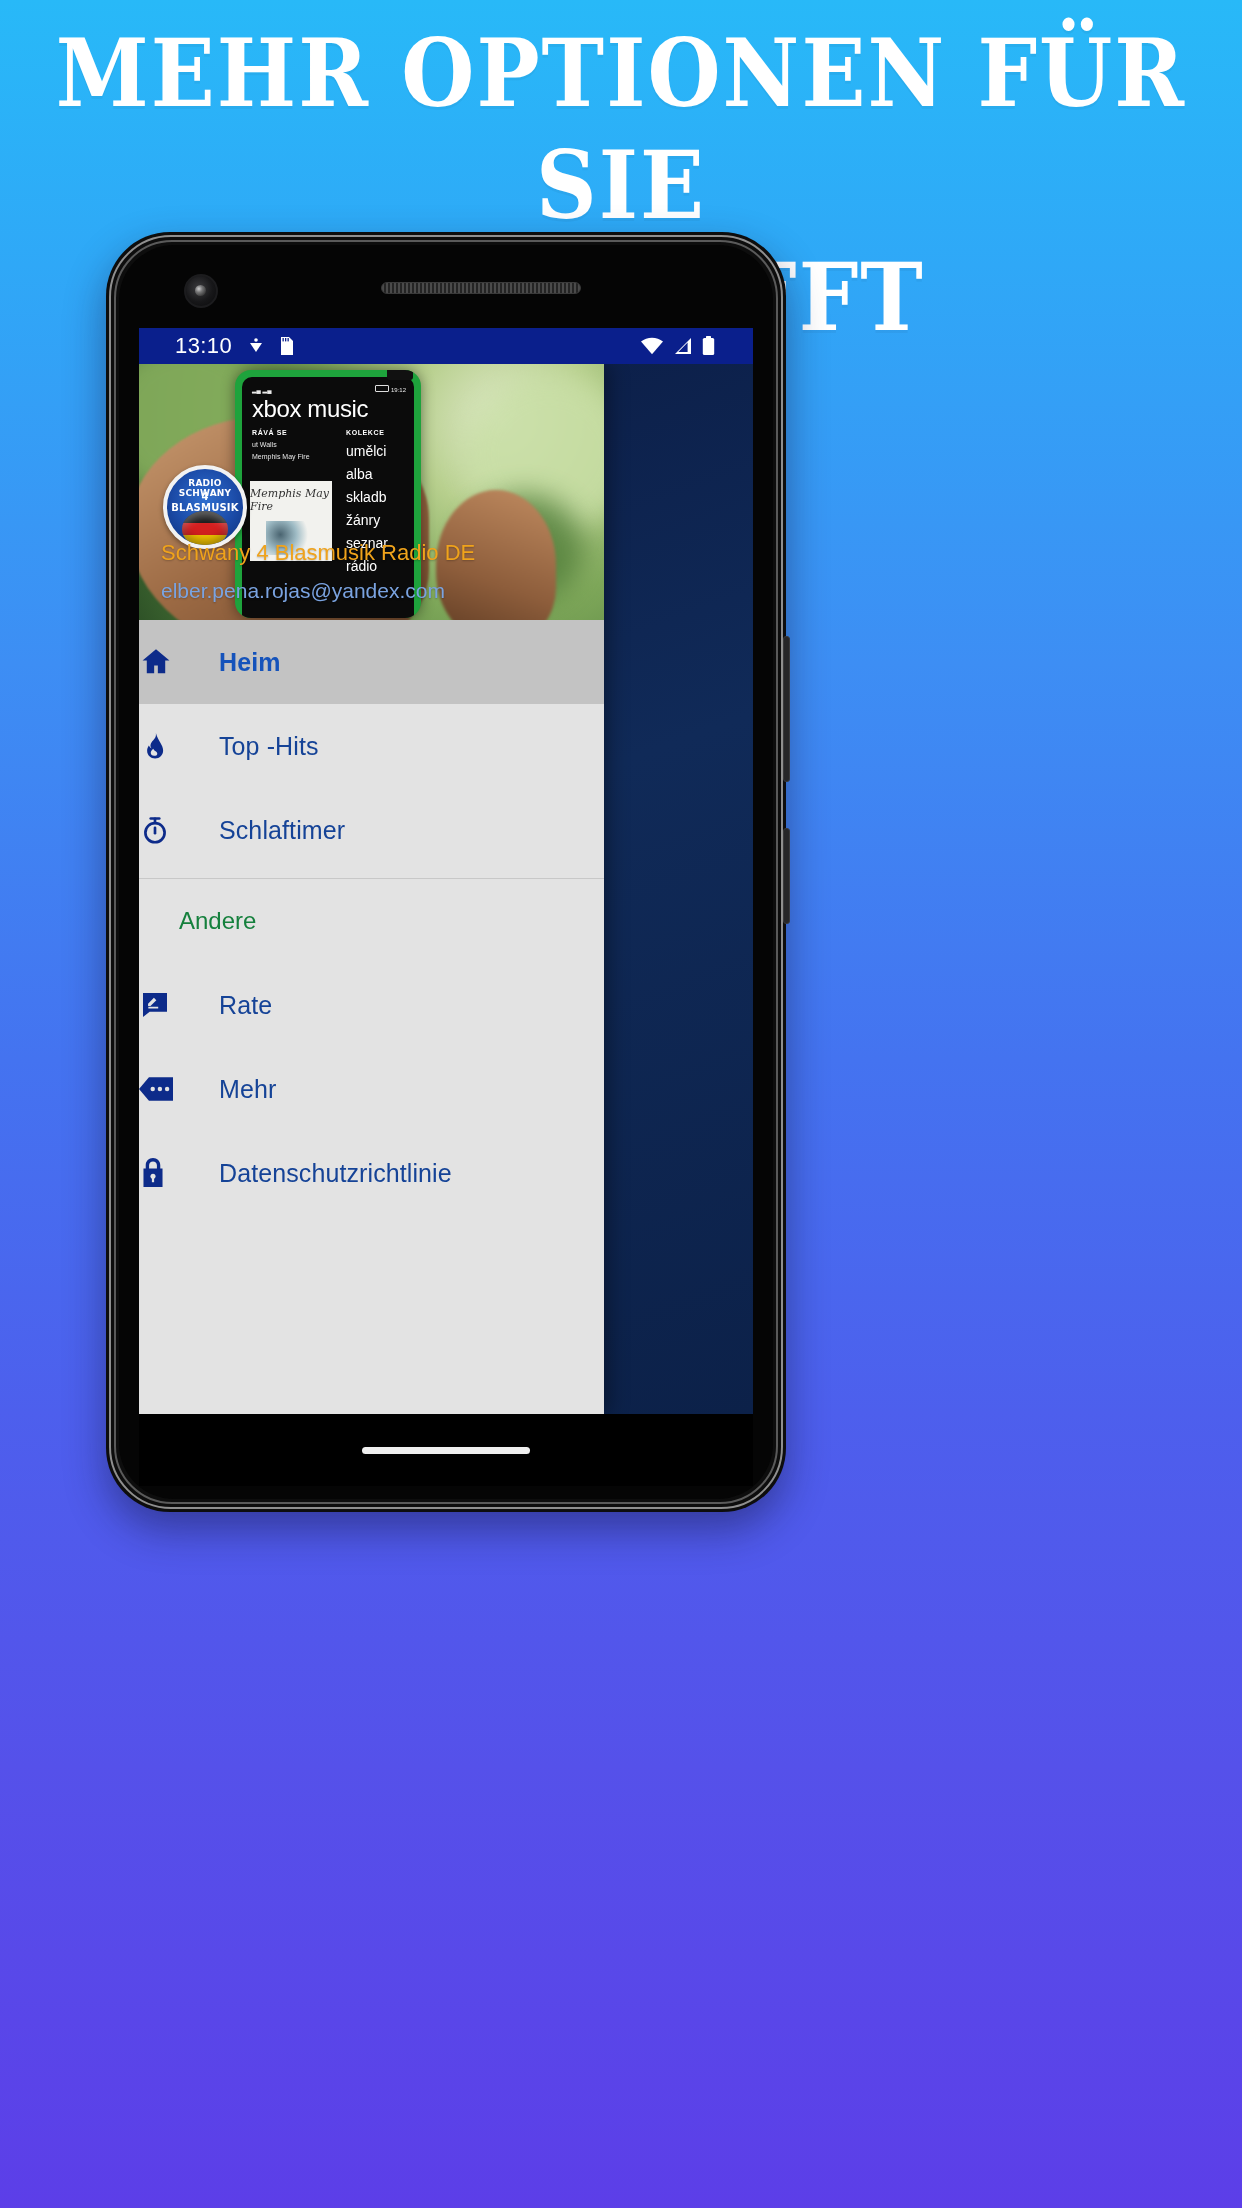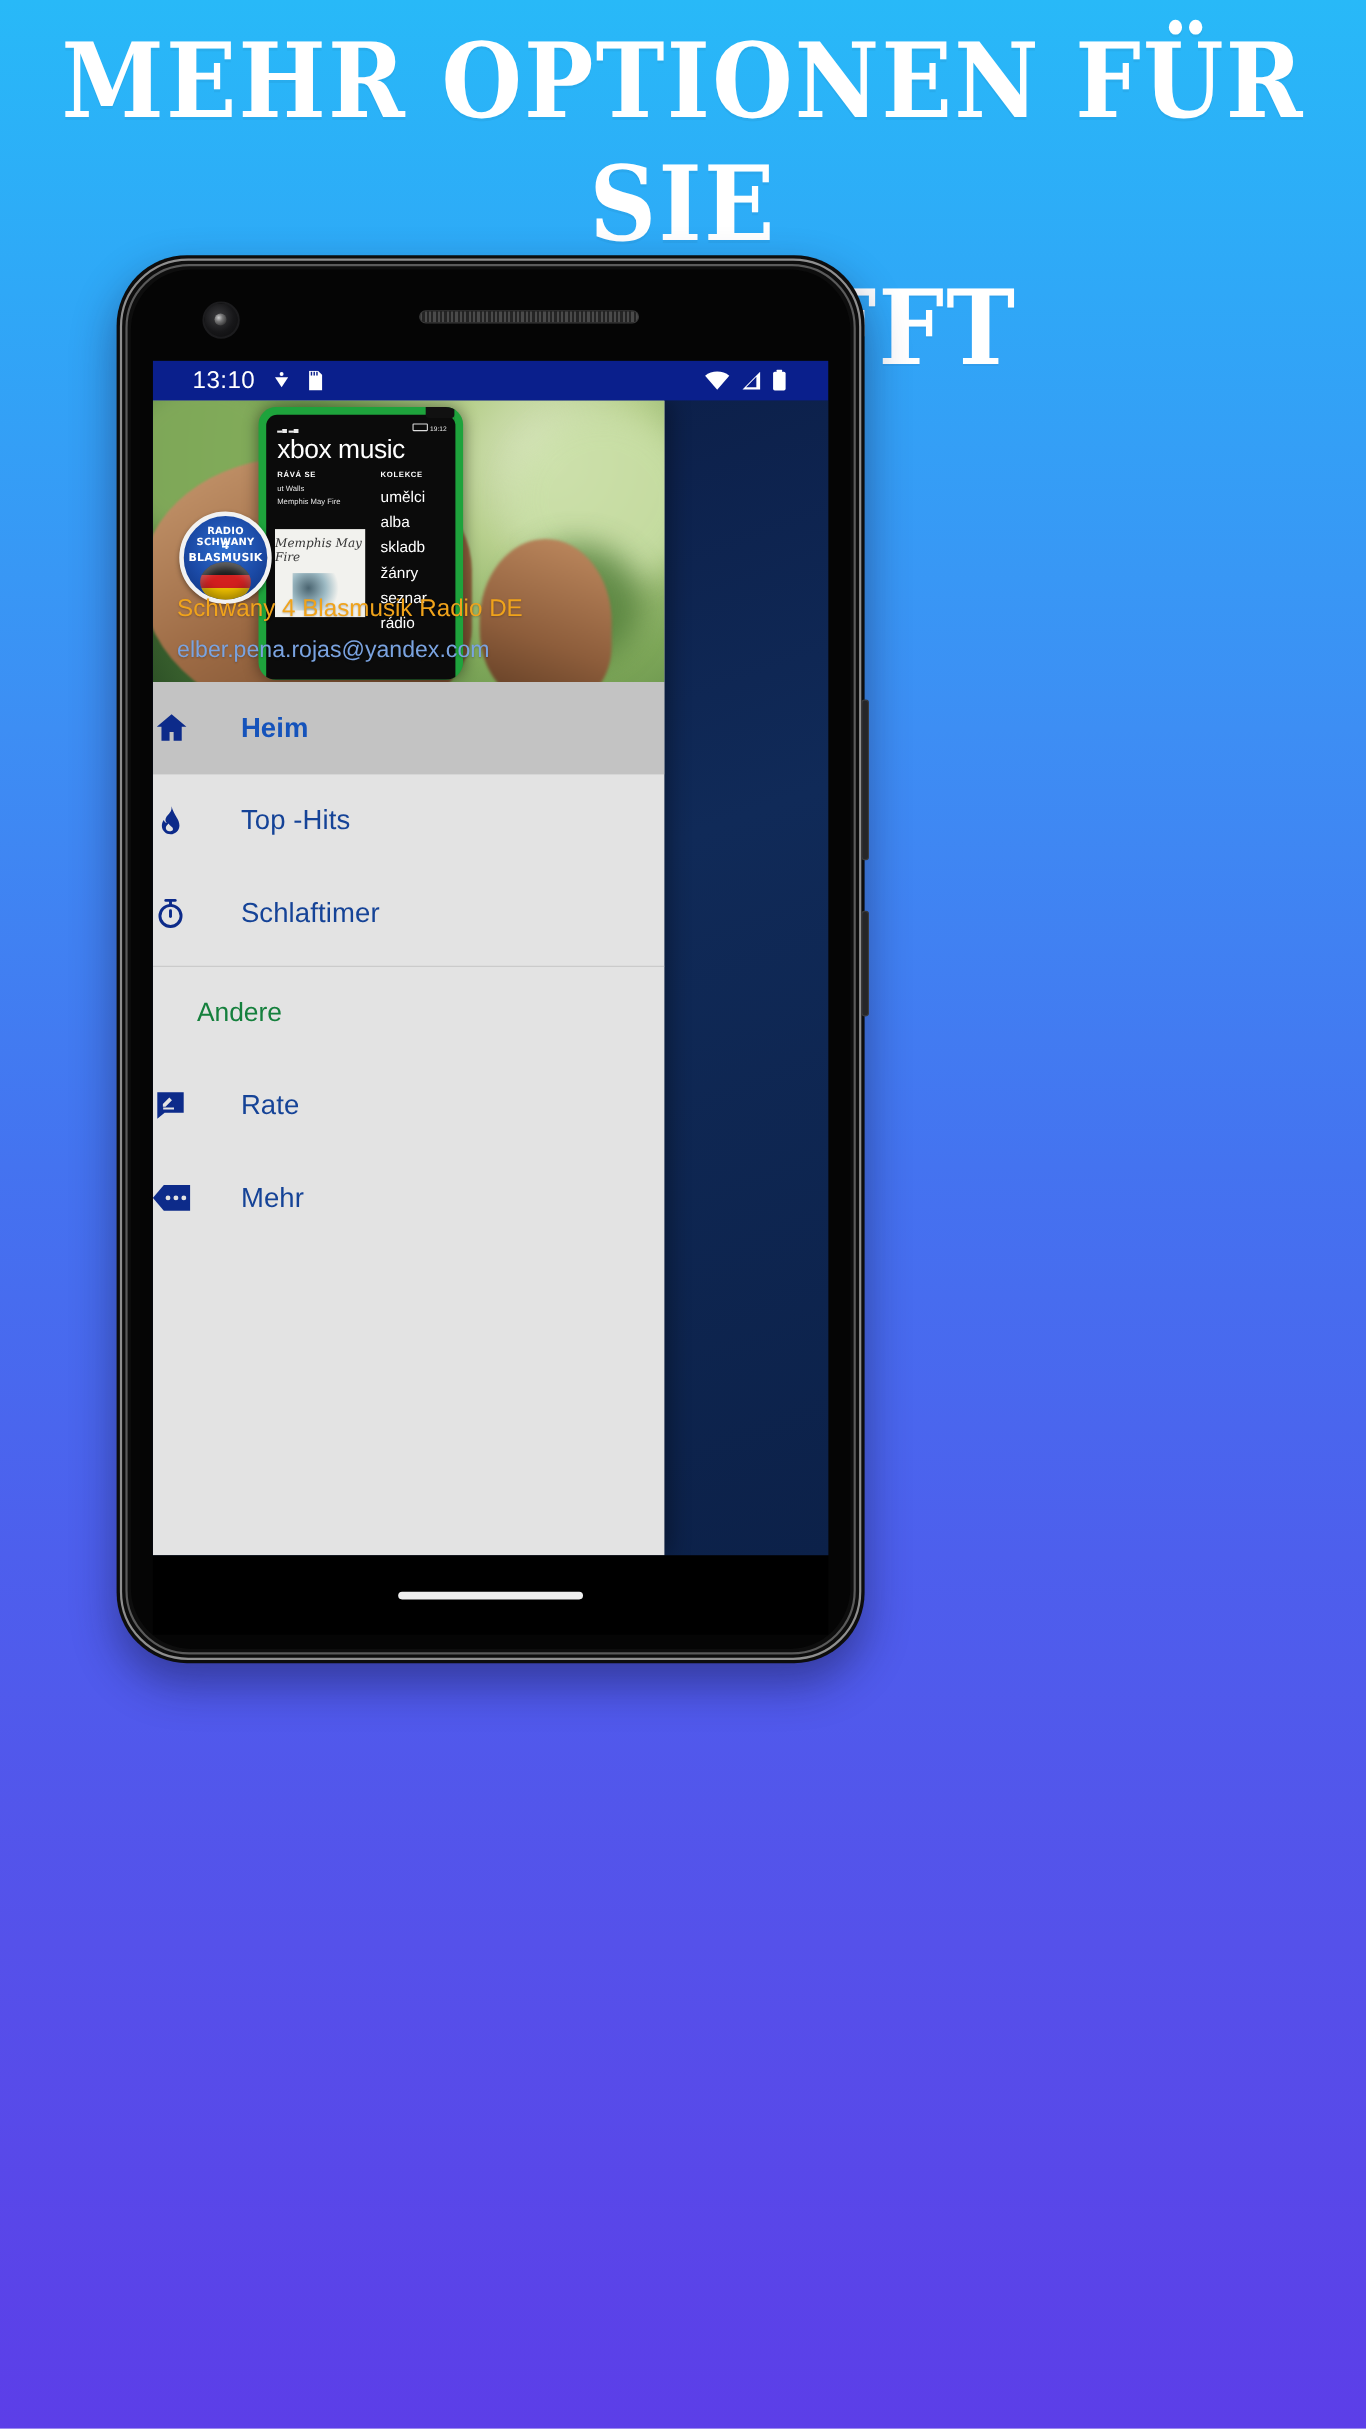--- a/index.html
+++ b/index.html
@@ -507,20 +507,30 @@
               <svg width="34" height="26" viewBox="0 0 26 18" fill="#0d2b8a">
                   <path d="M7.6 0H26v18H7.6L0 9 7.6 0z"></path>
                   <circle cx="10.5" cy="9" r="1.7" fill="#e3e3e3"></circle>
                   <circle cx="16" cy="9" r="1.7" fill="#e3e3e3"></circle>
                   <circle cx="21.5" cy="9" r="1.7" fill="#e3e3e3"></circle>
                 </svg>
             </span>
             <span class="mi-label">Mehr</span>
           </div>
 
+          <div class="menu-item">
+            <span class="mi-icon">
+              <svg width="28" height="34" viewBox="0 0 20 24" fill="#0d2b8a">
+                  <path d="M10 1.2c-3 0-5.2 2.2-5.2 5.2v2.4H3.2V22h13.6V8.8h-1.6V6.4c0-3-2.2-5.2-5.2-5.2zm0 2.6c1.6 0 2.8 1.2 2.8 2.6v2.4H7.2V6.4c0-1.4 1.2-2.6 2.8-2.6z"></path>
+                  <circle cx="10" cy="14.3" r="1.8" fill="#e3e3e3"></circle>
+                  <rect x="9.2" y="14.8" width="1.6" height="3.8" fill="#e3e3e3"></rect>
+                </svg>
+            </span>
+            <span class="mi-label">Datenschutzrichtlinie</span>
+          </div>
 
         </div>
       </div>
 
       <div id="status-bar">
         <span id="status-time">13:10</span>
         <span class="status-left-icons">
           <svg width="16" height="18" viewBox="0 0 16 18" fill="#fff">
             <circle cx="8" cy="3" r="1.8"></circle>
               <path d="M2 6h12l-6 9-6-9z"></path>

